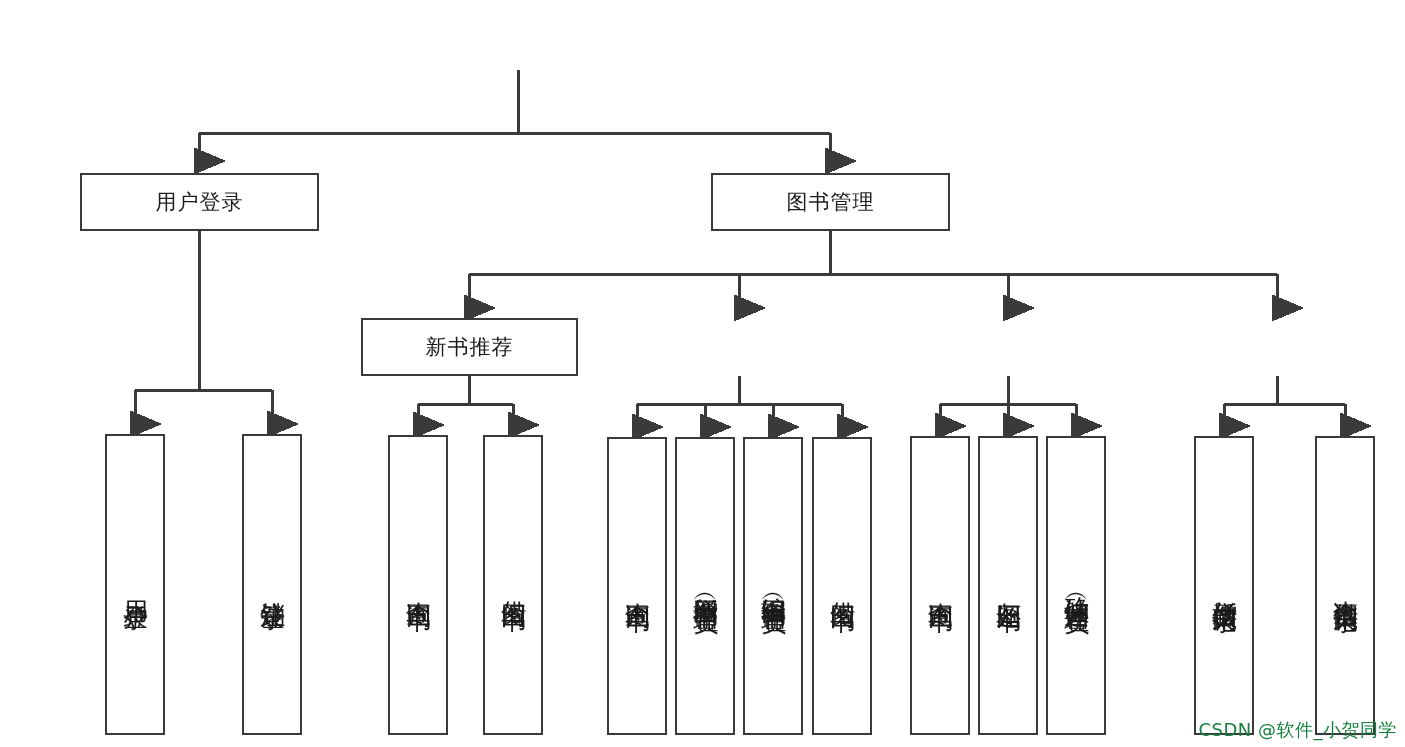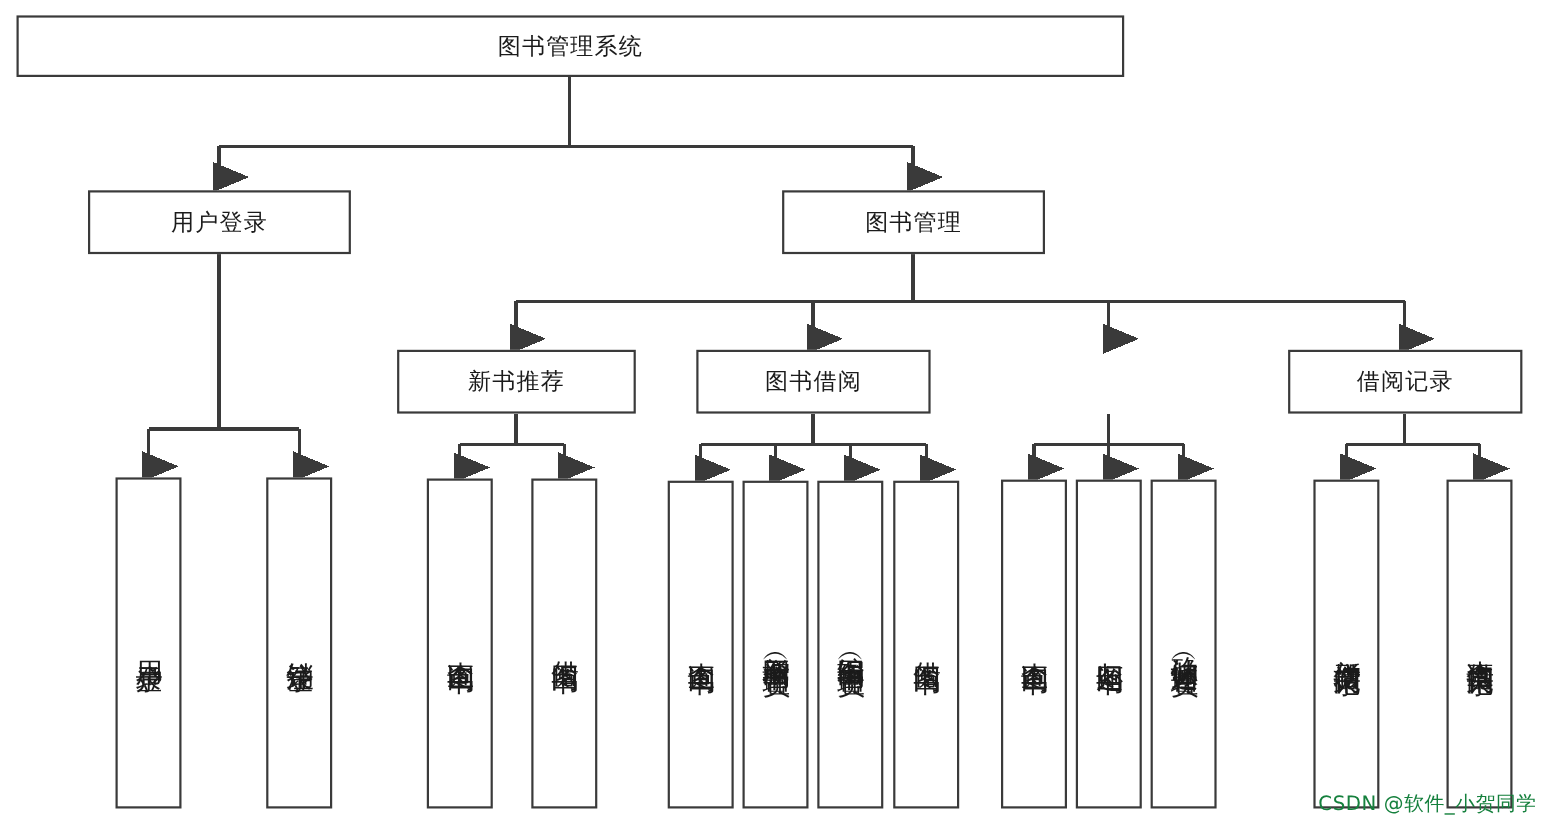--- a/index.html
+++ b/index.html
@@ -97,39 +97,30 @@
       <line x1="1008" y1="404" x2="1008" y2="426" marker-end="url(#arrow)"></line>
       <line x1="1076" y1="404" x2="1076" y2="426" marker-end="url(#arrow)"></line>
 
       <line x1="1277" y1="376" x2="1277" y2="404"></line>
       <line x1="1224" y1="404" x2="1345" y2="404"></line>
       <line x1="1224" y1="404" x2="1224" y2="426" marker-end="url(#arrow)"></line>
       <line x1="1345" y1="404" x2="1345" y2="426" marker-end="url(#arrow)"></line>
     </g>
   </svg>
 
-  <div class="node h" style="left:15px;top:14px;width:1007px;height:56px;">
-    <span>图书管理系统</span>
-  </div>
 
   <div class="node h" style="left:80px;top:173px;width:239px;height:58px;">
     <span>用户登录</span>
   </div>
   <div class="node h" style="left:361px;top:318px;width:217px;height:58px;">
     <span>新书推荐</span>
   </div>
 
   <div class="node h" style="left:711px;top:173px;width:239px;height:58px;">
     <span>图书管理</span>
-  </div>
-  <div class="node h" style="left:633px;top:318px;width:213px;height:58px;">
-    <span>图书借阅</span>
-  </div>
-  <div class="node h" style="left:1171px;top:318px;width:213px;height:58px;">
-    <span>借阅记录</span>
   </div>
 
   <div class="node v" style="left:105px;top:434px;width:60px;height:301px;">
     <span class="vtext">用户登录</span>
   </div>
   <div class="node v" style="left:242px;top:434px;width:60px;height:301px;">
     <span class="vtext">注销登录</span>
   </div>
 
   <div class="node v" style="left:388px;top:435px;width:60px;height:300px;">

